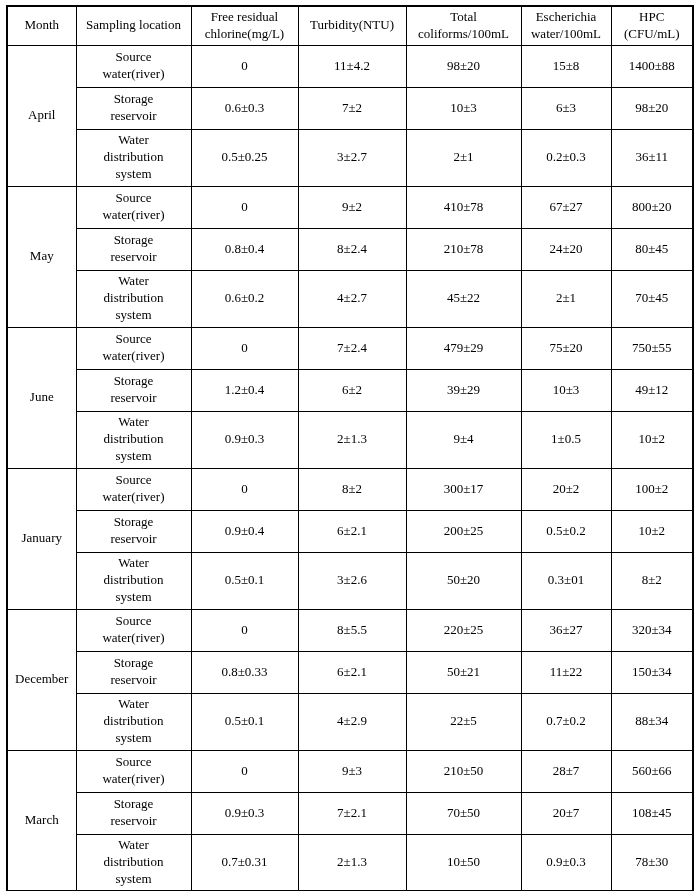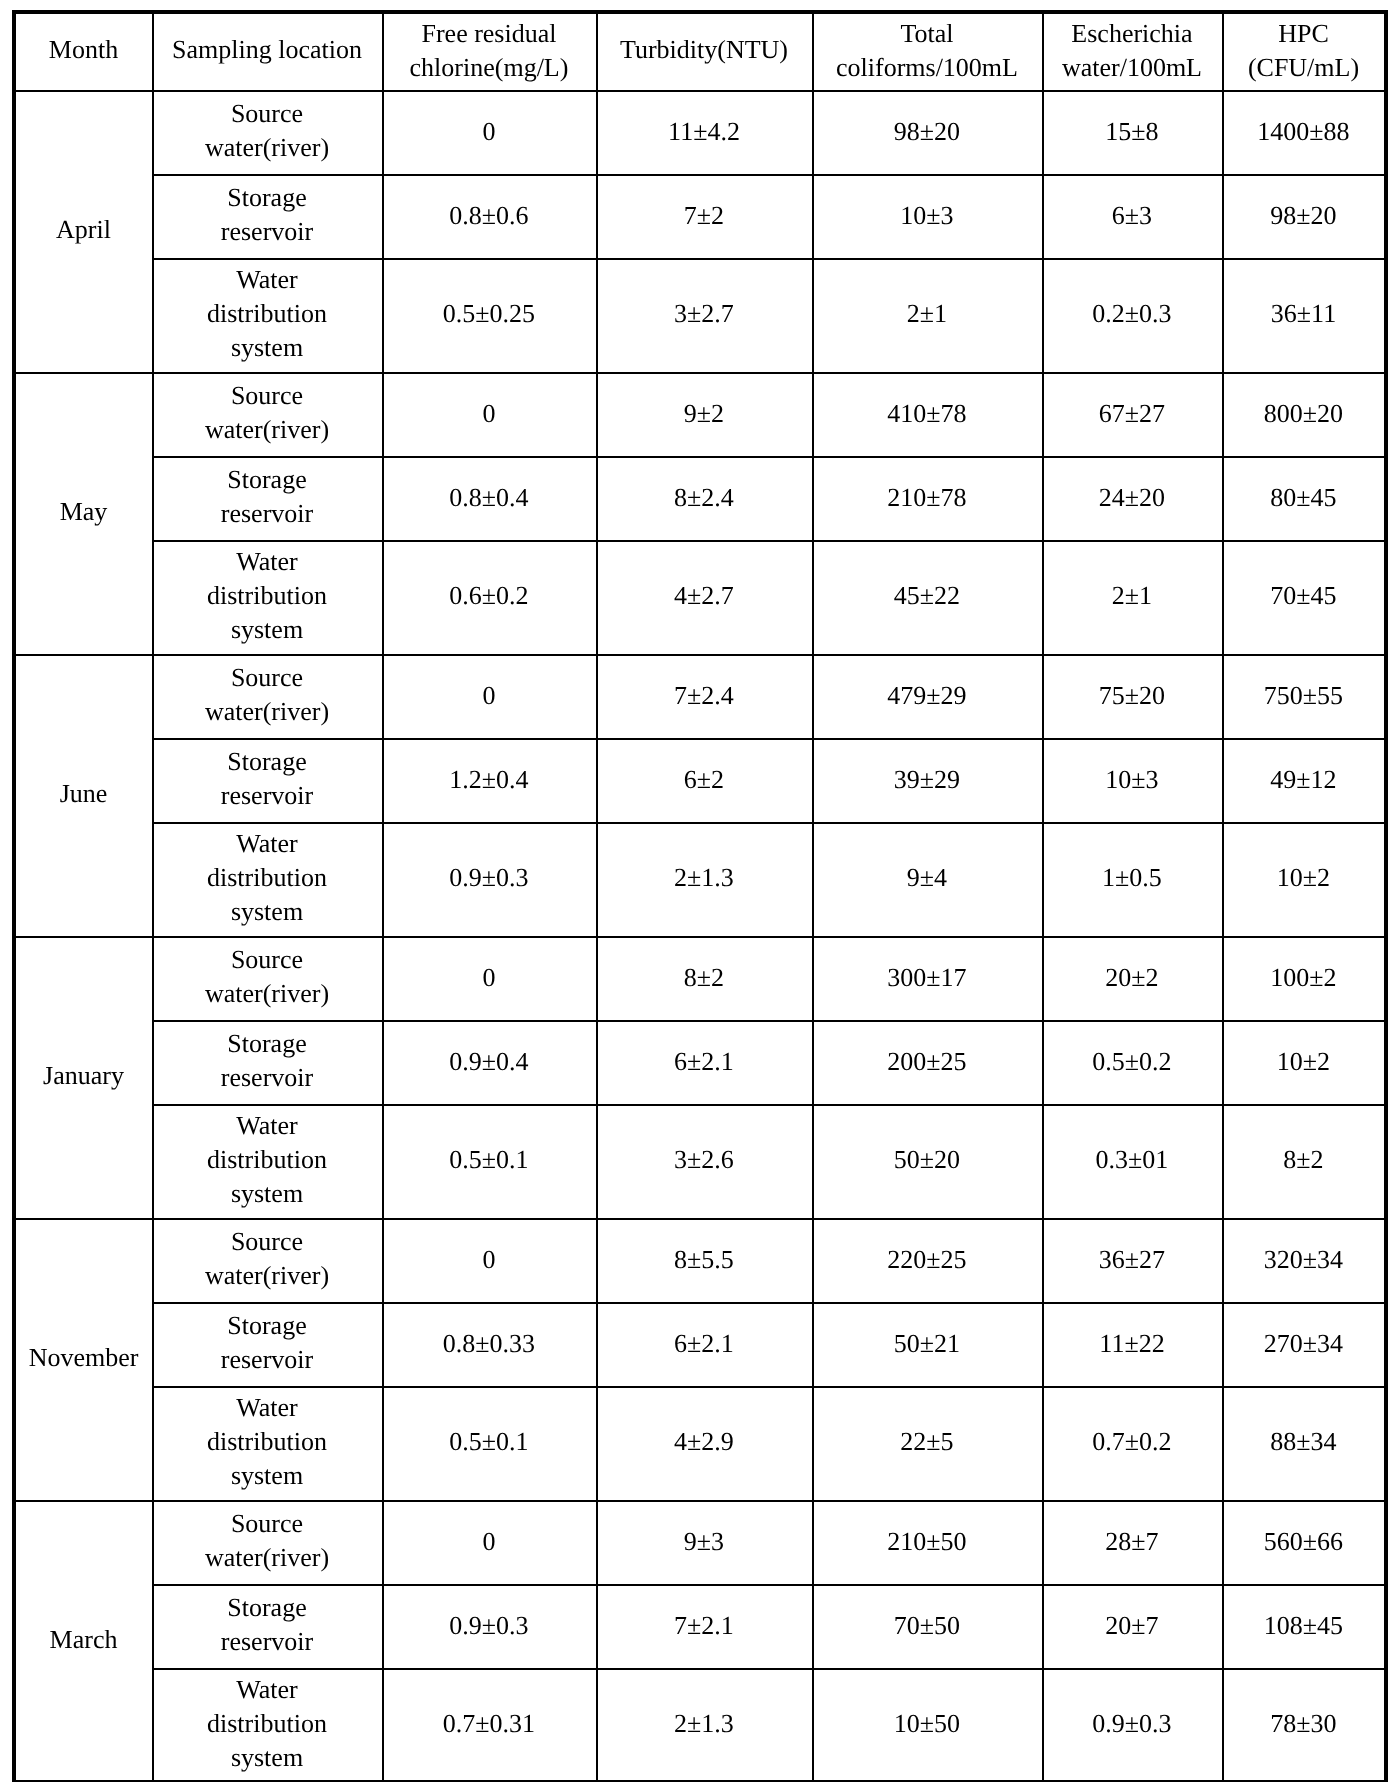--- a/index.html
+++ b/index.html
@@ -66,21 +66,21 @@
         <td rowspan="3">April</td>
         <td class="location-cell">Source water(river)</td>
         <td>0</td>
         <td>11±4.2</td>
         <td>98±20</td>
         <td>15±8</td>
         <td>1400±88</td>
       </tr>
       <tr class="row-std">
         <td class="location-cell">Storage reservoir</td>
-        <td>0.8±0.6</td>
+        <td>0.6±0.3</td>
         <td>7±2</td>
         <td>10±3</td>
         <td>6±3</td>
         <td>98±20</td>
       </tr>
       <tr class="row-tall">
         <td class="location-cell">Water distribution system</td>
         <td>0.5±0.25</td>
         <td>3±2.7</td>
         <td>2±1</td>
@@ -156,35 +156,35 @@
       </tr>
       <tr class="row-tall">
         <td class="location-cell">Water distribution system</td>
         <td>0.5±0.1</td>
         <td>3±2.6</td>
         <td>50±20</td>
         <td>0.3±01</td>
         <td>8±2</td>
       </tr>
       <tr class="row-std">
-        <td rowspan="3">November</td>
+        <td rowspan="3">December</td>
         <td class="location-cell">Source water(river)</td>
         <td>0</td>
         <td>8±5.5</td>
         <td>220±25</td>
         <td>36±27</td>
         <td>320±34</td>
       </tr>
       <tr class="row-std">
         <td class="location-cell">Storage reservoir</td>
         <td>0.8±0.33</td>
         <td>6±2.1</td>
         <td>50±21</td>
         <td>11±22</td>
-        <td>270±34</td>
+        <td>150±34</td>
       </tr>
       <tr class="row-tall">
         <td class="location-cell">Water distribution system</td>
         <td>0.5±0.1</td>
         <td>4±2.9</td>
         <td>22±5</td>
         <td>0.7±0.2</td>
         <td>88±34</td>
       </tr>
       <tr class="row-std">

